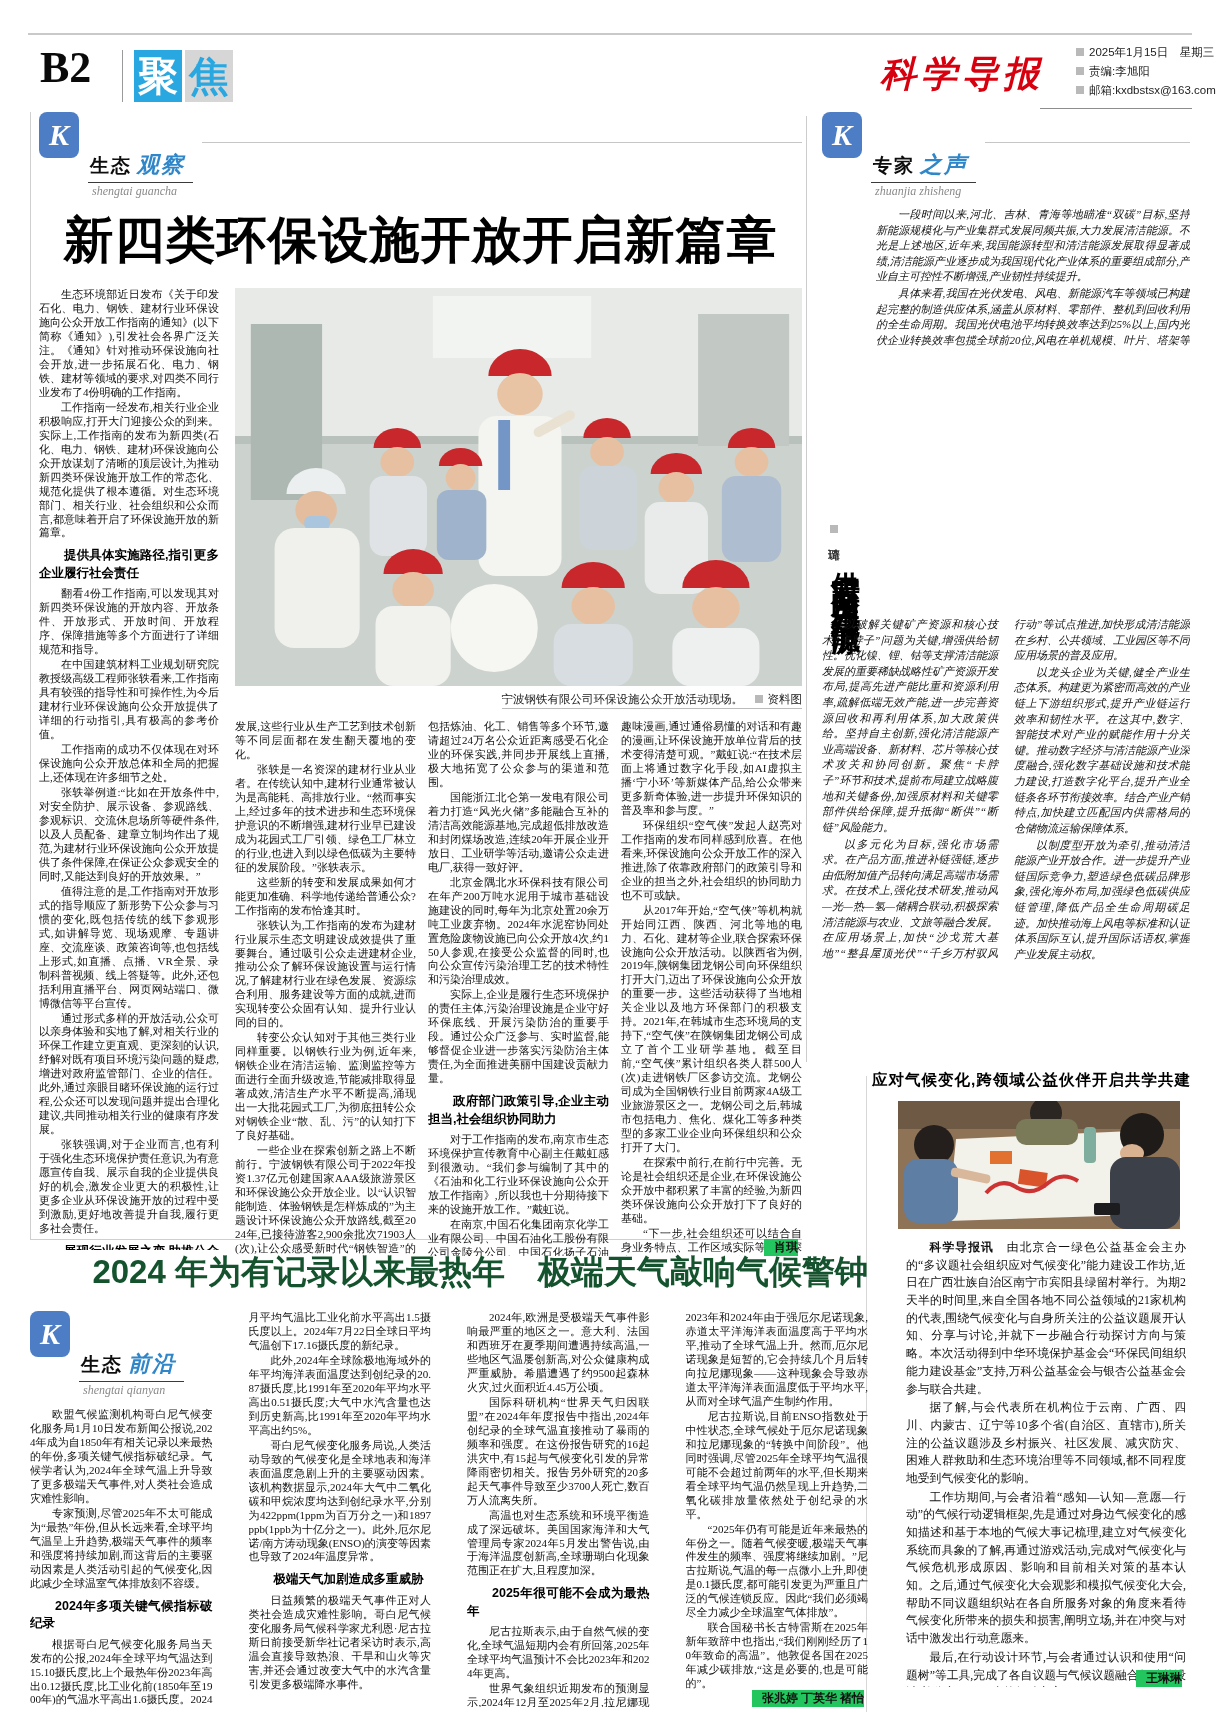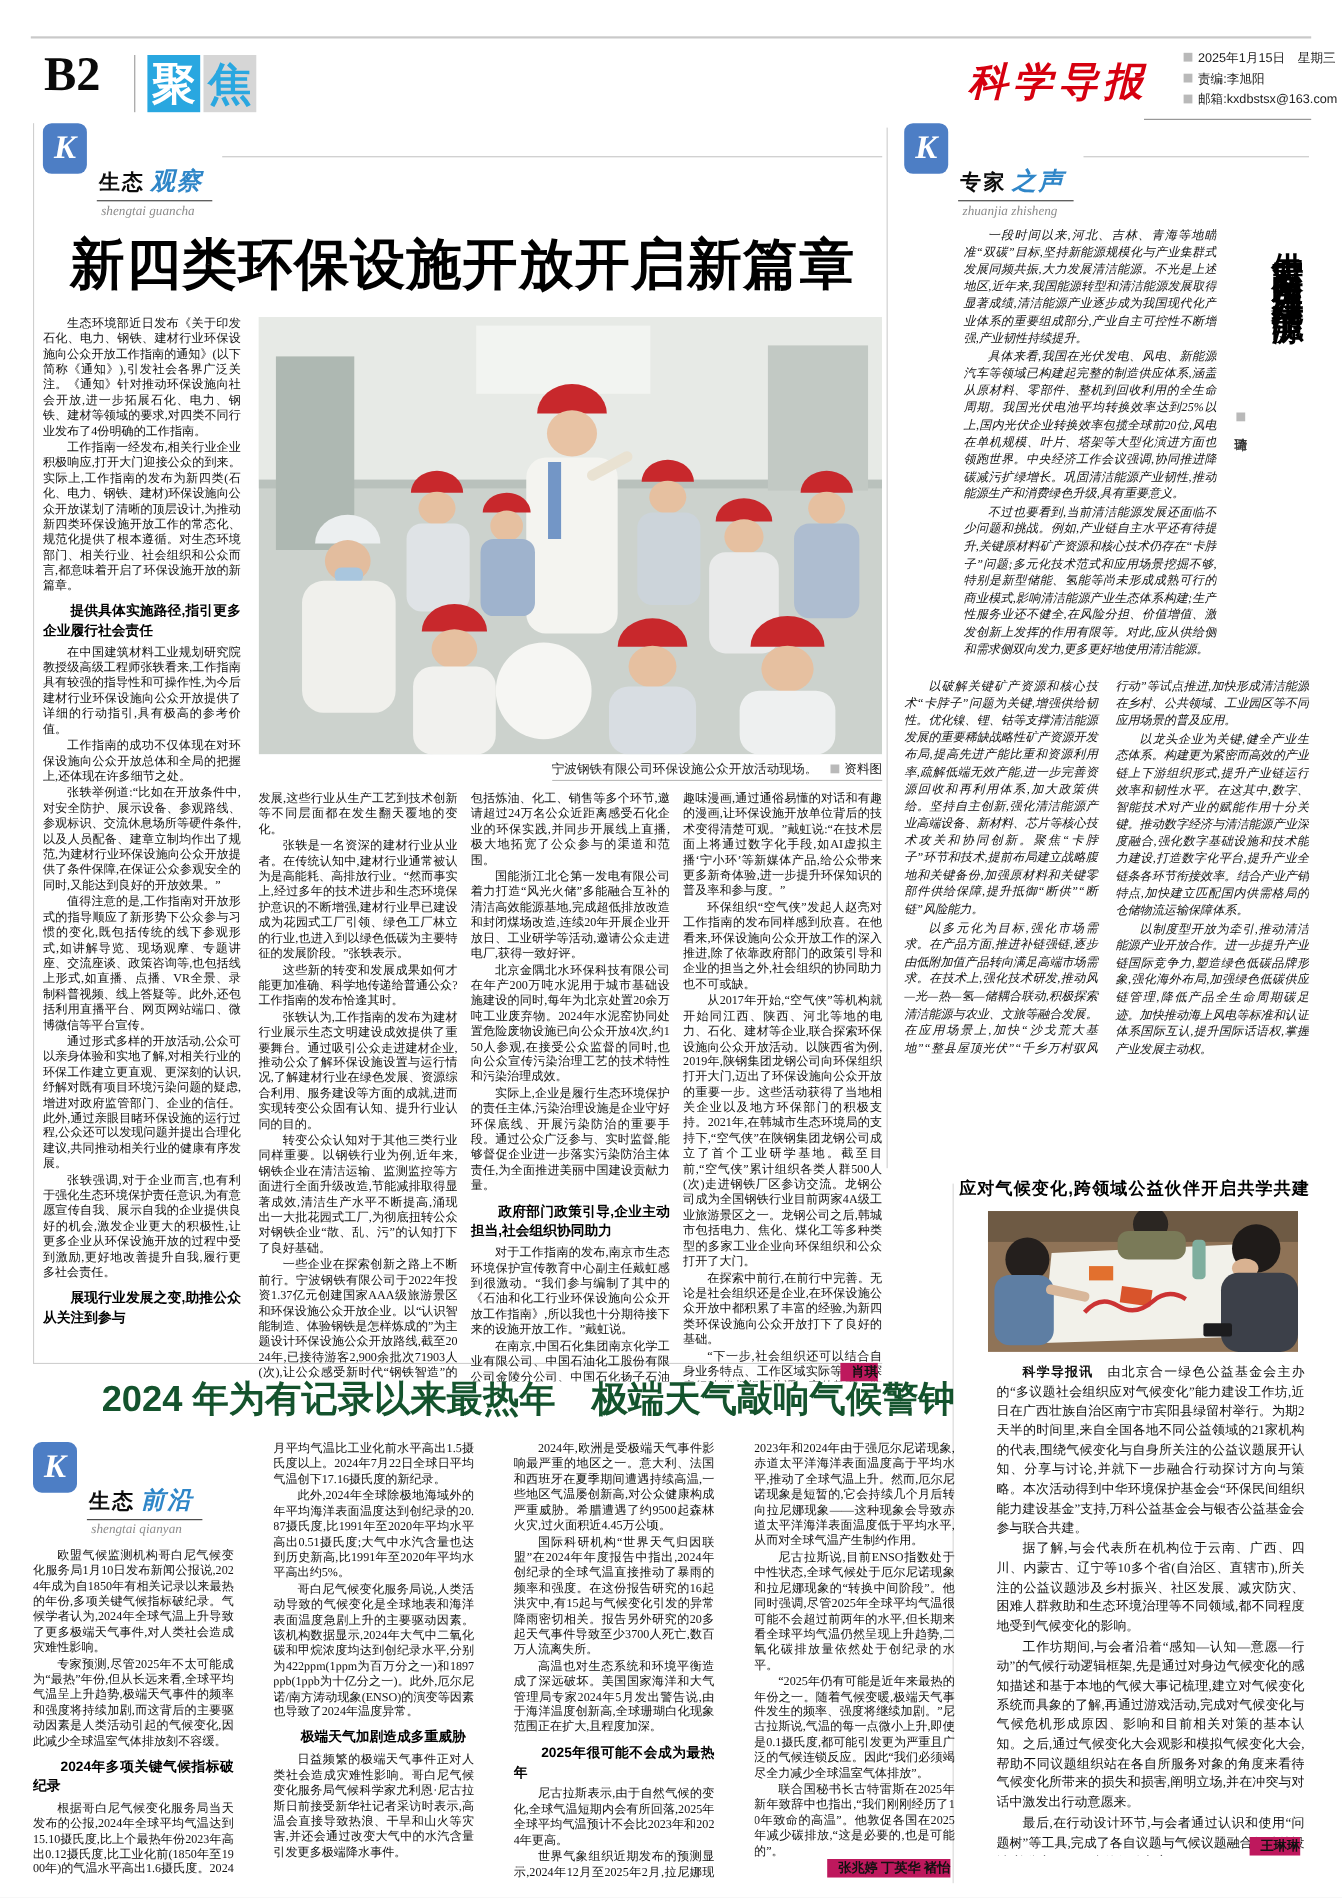--- a/index.html
+++ b/index.html
@@ -33,21 +33,21 @@
   .badge-py { font:italic 12px "Liberation Serif", serif; color:#8a8a8a; padding:1px 0 0 4px; }
   .badge-rule { flex:1; height:1px; background:#c6c6c6; margin-top:30px; }
 
   
   .t-p, .t-cont, .t-sub { font-size:11px; line-height:1.27; text-align:justify; text-justify:inter-character;
         margin:0 0 1px 0; word-break:break-all; }
   .t-p { text-indent:2em; }
   .t-cont { text-indent:0; }
   .t-sub { font-family:"Liberation Sans", sans-serif; font-weight:700; font-size:12.5px; line-height:1.4;
            text-indent:2em; margin:7px 0 5px 0; color:#000; }
-  .byline-abs { position:absolute; right:4px; bottom:0; background:#be185d; font-weight:700; font-size:12px;
+  .byline-abs { position:absolute; right:4px; bottom:0; background:#22c55e; font-weight:700; font-size:12px;
                 padding-left:10px; }
 
   
   .lead { left:30px; top:112px; width:772px; height:1128px; border-left:1px solid #cfcfcf;
           border-bottom:1px solid #cfcfcf; padding-left:8px; box-sizing:border-box; }
   .lead-headline { font:900 50px "Liberation Sans", sans-serif; text-align:center; letter-spacing:1px;
                    margin:8px 0 14px 0; color:#000; white-space:nowrap; }
   .lead-body { display:flex; gap:16px; }
   .lead-c1 { width:180px; flex:0 0 auto; height:962px; overflow:hidden; }
   .lead-right { flex:1; display:flex; flex-direction:column; }
@@ -55,21 +55,21 @@
   .lead-photo svg { display:block; width:100%; height:100%; }
   .lead-caption { height:26px; text-align:right; font-size:11.5px; padding-top:6px; color:#222; }
   .lead-caption .cap-text { border-bottom:1px solid #bbb; padding-bottom:3px; }
   .lead-trow { display:flex; gap:12px; height:536px; margin-top:2px; }
   .lead-col { flex:1; overflow:hidden; position:relative; }
 
   
   .expert { left:822px; top:112px; width:368px; height:952px; }
   .v-div1 { left:806px; top:116px; width:1px; height:946px; background:#cccccc; }
   .v-div2 { left:866px; top:1076px; width:1px; height:636px; background:#d7d7d7; }
-  .expert-top { display:flex; gap:10px; height:402px; margin-top:8px; }
+  .expert-top { display:flex; gap:10px; height:402px; margin-top:8px;flex-direction:column; }
   .expert-toptext { flex:1; overflow:hidden; padding-left:54px; }
   .expert .t-p { font-style:italic; font-size:11px; line-height:1.42; }
   .expert-byline-v { writing-mode:vertical-rl; font:12px "Liberation Sans", sans-serif; color:#333;
                      padding-top:168px; width:20px; flex:0 0 auto; }
   .expert-byline-v .sq { width:8px; height:8px; margin:0 0 6px 0; }
   .expert-headline-v { writing-mode:vertical-rl; font:900 29px "Liberation Sans", sans-serif; color:#000;
                        letter-spacing:5px; width:44px; flex:0 0 auto; }
   .expert-bottom { margin-top:8px; height:478px; overflow:hidden; column-count:2; column-gap:16px; }
 
   
@@ -123,20 +123,21 @@
       </div>
       <div class="badge-rule"></div>
     </div>
     <h1 class="lead-headline">新四类环保设施开放开启新篇章</h1>
     <div class="lead-body">
       <div class="lead-c1">
 
       <p class="t-p">生态环境部近日发布《关于印发石化、电力、钢铁、建材行业环保设施向公众开放工作指南的通知》(以下简称《通知》),引发社会各界广泛关注。《通知》针对推动环保设施向社会开放,进一步拓展石化、电力、钢铁、建材等领域的要求,对四类不同行业发布了4份明确的工作指南。</p>
           <p class="t-p">工作指南一经发布,相关行业企业积极响应,打开大门迎接公众的到来。实际上,工作指南的发布为新四类(石化、电力、钢铁、建材)环保设施向公众开放谋划了清晰的顶层设计,为推动新四类环保设施开放工作的常态化、规范化提供了根本遵循。对生态环境部门、相关行业、社会组织和公众而言,都意味着开启了环保设施开放的新篇章。</p>
           <p class="t-sub">提供具体实施路径,指引更多企业履行社会责任</p>
+          <p class="t-p">翻看4份工作指南,可以发现其对新四类环保设施的开放内容、开放条件、开放形式、开放时间、开放程序、保障措施等多个方面进行了详细规范和指导。</p>
           <p class="t-p">在中国建筑材料工业规划研究院教授级高级工程师张轶看来,工作指南具有较强的指导性和可操作性,为今后建材行业环保设施向公众开放提供了详细的行动指引,具有极高的参考价值。</p>
           <p class="t-p">工作指南的成功不仅体现在对环保设施向公众开放总体和全局的把握上,还体现在许多细节之处。</p>
           <p class="t-p">张轶举例道:“比如在开放条件中,对安全防护、展示设备、参观路线、参观标识、交流休息场所等硬件条件,以及人员配备、建章立制均作出了规范,为建材行业环保设施向公众开放提供了条件保障,在保证公众参观安全的同时,又能达到良好的开放效果。”</p>
           <p class="t-p">值得注意的是,工作指南对开放形式的指导顺应了新形势下公众参与习惯的变化,既包括传统的线下参观形式,如讲解导览、现场观摩、专题讲座、交流座谈、政策咨询等,也包括线上形式,如直播、点播、VR全景、录制科普视频、线上答疑等。此外,还包括利用直播平台、网页网站端口、微博微信等平台宣传。</p>
           <p class="t-p">通过形式多样的开放活动,公众可以亲身体验和实地了解,对相关行业的环保工作建立更直观、更深刻的认识,纾解对既有项目环境污染问题的疑虑,增进对政府监管部门、企业的信任。此外,通过亲眼目睹环保设施的运行过程,公众还可以发现问题并提出合理化建议,共同推动相关行业的健康有序发展。</p>
           <p class="t-p">张轶强调,对于企业而言,也有利于强化生态环境保护责任意识,为有意愿宣传自我、展示自我的企业提供良好的机会,激发企业更大的积极性,让更多企业从环保设施开放的过程中受到激励,更好地改善提升自我,履行更多社会责任。</p>
           <p class="t-sub">展现行业发展之变,助推公众从关注到参与</p>
         </div>
       <div class="lead-right">
         <div class="lead-photo">

